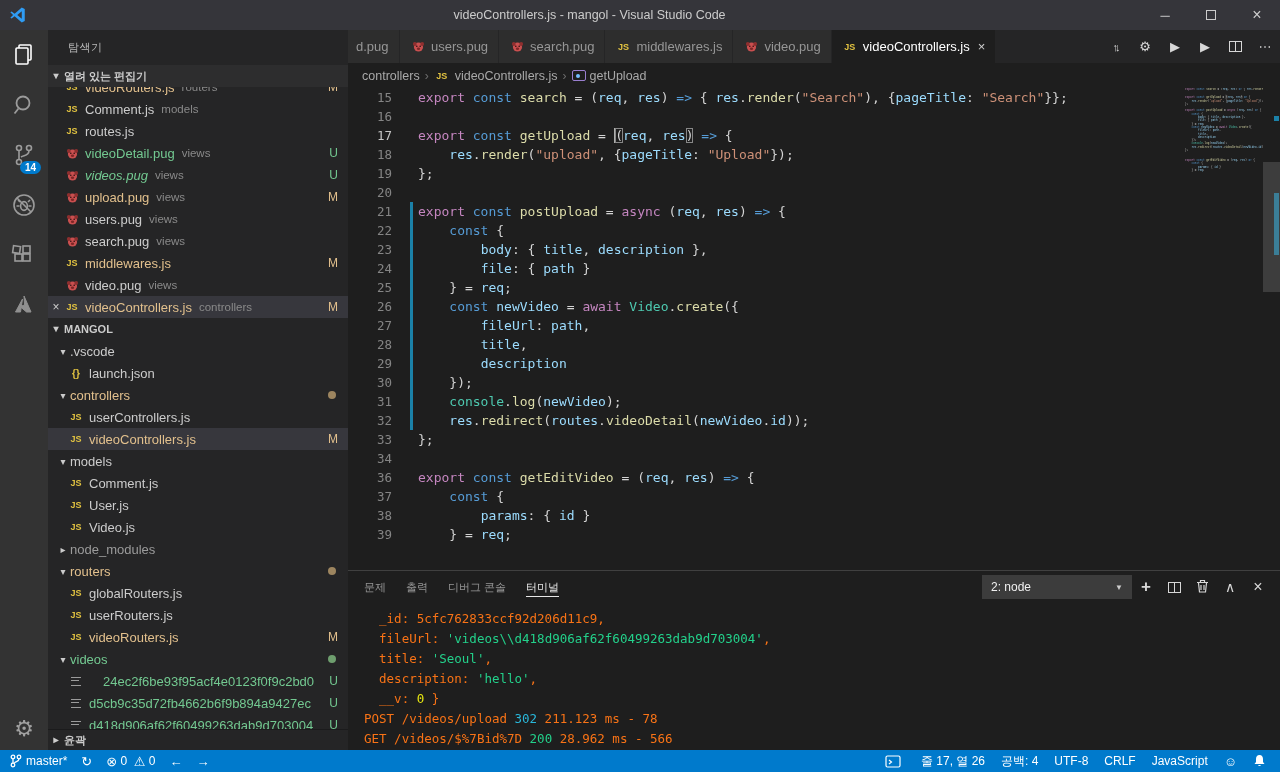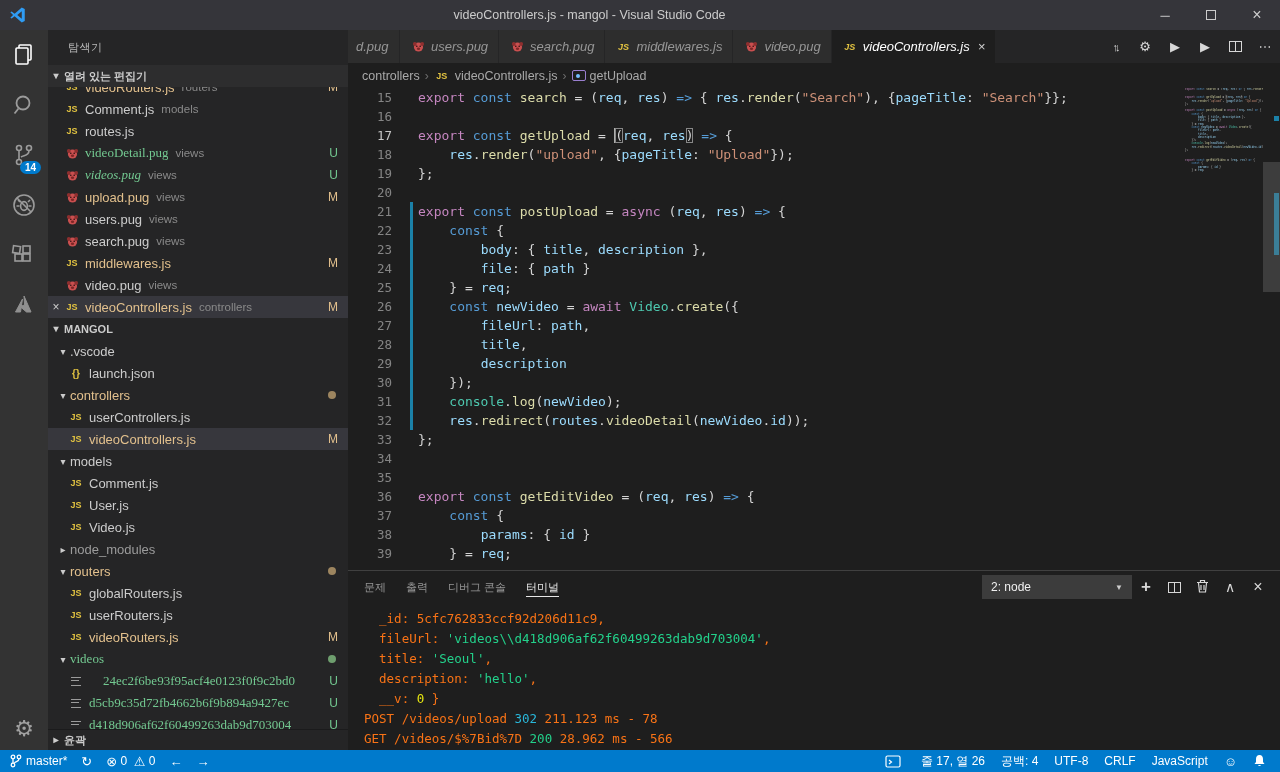--- a/index.html
+++ b/index.html
@@ -36,21 +36,21 @@
   .srow.sel { background:#37373D; }
   .srow .closex { width:16px; text-align:center; color:#CCC; font-size:12px; flex:none; }
   .srow .sp { width:16px; flex:none; }
   .srow .twisty { width:14px; text-align:center; font-size:10px; color:#CCC; flex:none; }
   .fi { width:16px; height:16px; flex:none; margin-right:5px; display:flex; align-items:center; justify-content:center; }
   .fi-js { color:#E2C341; font-weight:bold; font-size:9px; font-family:"Liberation Sans",sans-serif; }
   .fi-json { color:#E2C341; font-weight:bold; font-size:10px; }
   .fi-lines { width:10px; height:9px; border-top:1.5px solid #9b9b9b; border-bottom:1.5px solid #9b9b9b; position:relative; }
   .fi-lines::after { content:""; position:absolute; left:0; right:2px; top:2.2px; border-top:1.5px solid #9b9b9b; }
   .lbl { overflow:hidden; text-overflow:ellipsis; }
-  .lbl.mod { color:#E2C08D; } .lbl.unt { color:#73C991;font-family:Liberation Serif, serif; } .lbl.it { font-style:italic; }
+  .lbl.mod { color:#E2C08D; } .lbl.unt { color:#73C991; } .lbl.it { font-style:italic; }
   .detail { color:#8a8a8a; font-size:11.5px; margin-left:7px; }
   .badge-right { position:absolute; right:10px; font-size:12px; }
   .badge-right.mod { color:#E2C08D; } .badge-right.unt { color:#73C991; }
   .dot { position:absolute; right:12px; width:8px; height:8px; border-radius:50%; }
   #outline-header { position:absolute; bottom:0; left:0; right:0; background:#252526; border-top:1px solid #1b1b1c; height:21px; }
 
   
   #editor-area { flex:1; display:flex; flex-direction:column; background:#1E1E1E; min-width:0; }
   #tabbar { height:33px; background:#252526; display:flex; align-items:stretch; }
   .tab { display:flex; align-items:center; background:#2D2D2D; color:#969696; font-size:13px; padding:0 10px; border-right:1px solid #252526; white-space:nowrap; }
@@ -432,21 +432,21 @@
         </div>
       </div>
     <div id="outline-header" class="section-header">
       <span class="twisty">▸</span>
       <span>윤곽</span>
     </div>
   </div>
 
   <div id="editor-area">
     <div id="tabbar">
-      <div id="tabs-host" style="display:flex;font-style:italic;">
+      <div id="tabs-host" style="display:flex;">
           <div class="tab first">
             <span>d.pug</span>
           </div>
           <div class="tab">
             <span class="fi">
               <svg width="13" height="13" viewBox="0 0 13 13">
                 <circle cx="6.5" cy="7" r="4.6" fill="#c94f4f"></circle>
                 <circle cx="2.8" cy="4" r="1.9" fill="#8f2f2f"></circle>
                 <circle cx="10.2" cy="4" r="1.9" fill="#8f2f2f"></circle>
                 <circle cx="4.8" cy="6.3" r="0.8" fill="#2b0f0f"></circle>
@@ -539,21 +539,20 @@
           <div class="cl"><span class="lnum">25</span><span class="gut"><span class="modbar"></span></span><span class="ctext"><span class="tk-p">    } = </span><span class="tk-v">req</span><span class="tk-p">;</span></span></div>
           <div class="cl"><span class="lnum">26</span><span class="gut"><span class="modbar"></span></span><span class="ctext"><span class="tk-p">    </span><span class="tk-s">const</span><span class="tk-p"> </span><span class="tk-v">newVideo</span><span class="tk-p"> = </span><span class="tk-k">await</span><span class="tk-p"> </span><span class="tk-c">Video</span><span class="tk-p">.</span><span class="tk-f">create</span><span class="tk-p">({</span></span></div>
           <div class="cl"><span class="lnum">27</span><span class="gut"><span class="modbar"></span></span><span class="ctext"><span class="tk-p">        </span><span class="tk-v">fileUrl</span><span class="tk-p">: </span><span class="tk-v">path</span><span class="tk-p">,</span></span></div>
           <div class="cl"><span class="lnum">28</span><span class="gut"><span class="modbar"></span></span><span class="ctext"><span class="tk-p">        </span><span class="tk-v">title</span><span class="tk-p">,</span></span></div>
           <div class="cl"><span class="lnum">29</span><span class="gut"><span class="modbar"></span></span><span class="ctext"><span class="tk-p">        </span><span class="tk-v">description</span></span></div>
           <div class="cl"><span class="lnum">30</span><span class="gut"><span class="modbar"></span></span><span class="ctext"><span class="tk-p">    });</span></span></div>
           <div class="cl"><span class="lnum">31</span><span class="gut"><span class="modbar"></span></span><span class="ctext"><span class="tk-p">    </span><span class="tk-c">console</span><span class="tk-p">.</span><span class="tk-f">log</span><span class="tk-p">(</span><span class="tk-v">newVideo</span><span class="tk-p">);</span></span></div>
           <div class="cl"><span class="lnum">32</span><span class="gut"><span class="modbar"></span></span><span class="ctext"><span class="tk-p">    </span><span class="tk-v">res</span><span class="tk-p">.</span><span class="tk-f">redirect</span><span class="tk-p">(</span><span class="tk-v">routes</span><span class="tk-p">.</span><span class="tk-f">videoDetail</span><span class="tk-p">(</span><span class="tk-v">newVideo</span><span class="tk-p">.</span><span class="tk-v">id</span><span class="tk-p">));</span></span></div>
           <div class="cl"><span class="lnum">33</span><span class="gut"></span><span class="ctext"><span class="tk-p">};</span></span></div>
           <div class="cl"><span class="lnum">34</span><span class="gut"></span><span class="ctext"></span></div>
-          <div class="cl"><span class="lnum">35</span><span class="gut"></span><span class="ctext"></span></div>
           <div class="cl"><span class="lnum">36</span><span class="gut"></span><span class="ctext"><span class="tk-k">export</span><span class="tk-p"> </span><span class="tk-s">const</span><span class="tk-p"> </span><span class="tk-f">getEditVideo</span><span class="tk-p"> = (</span><span class="tk-v">req</span><span class="tk-p">, </span><span class="tk-v">res</span><span class="tk-p">) </span><span class="tk-s">=&gt;</span><span class="tk-p"> {</span></span></div>
           <div class="cl"><span class="lnum">37</span><span class="gut"></span><span class="ctext"><span class="tk-p">    </span><span class="tk-s">const</span><span class="tk-p"> {</span></span></div>
           <div class="cl"><span class="lnum">38</span><span class="gut"></span><span class="ctext"><span class="tk-p">        </span><span class="tk-v">params</span><span class="tk-p">: { </span><span class="tk-v">id</span><span class="tk-p"> }</span></span></div>
           <div class="cl"><span class="lnum">39</span><span class="gut"></span><span class="ctext"><span class="tk-p">    } = </span><span class="tk-v">req</span><span class="tk-p">;</span></span></div>
         </div>
       <div id="minimap">
           <div id="minimap-inner" class="mono"><div><span class="tk-k">export</span><span class="tk-p"> </span><span class="tk-s">const</span><span class="tk-p"> </span><span class="tk-f">search</span><span class="tk-p"> = (</span><span class="tk-v">req</span><span class="tk-p">, </span><span class="tk-v">res</span><span class="tk-p">) </span><span class="tk-s">=&gt;</span><span class="tk-p"> { </span><span class="tk-v">res</span><span class="tk-p">.</span><span class="tk-f">render</span></div><div>&nbsp;</div><div><span class="tk-k">export</span><span class="tk-p"> </span><span class="tk-s">const</span><span class="tk-p"> </span><span class="tk-f">getUpload</span><span class="tk-p"> = </span><span class="caret"></span><span class="tk-p bm">(</span><span class="tk-v">req</span><span class="tk-p">, </span><span class="tk-v">res</span><span class="tk-p bm">)</span><span class="tk-p"> </span><span class="tk-s">=&gt;</span><span class="tk-p"> {</span></div><div><span class="tk-p">    </span><span class="tk-v">res</span><span class="tk-p">.</span><span class="tk-f">render</span><span class="tk-p">(</span><span class="tk-r">"upload"</span><span class="tk-p">, {</span><span class="tk-v">pageTitle</span><span class="tk-p">: </span><span class="tk-r">"Upload"</span><span class="tk-p">});</span></div><div><span class="tk-p">};</span></div><div>&nbsp;</div><div><span class="tk-k">export</span><span class="tk-p"> </span><span class="tk-s">const</span><span class="tk-p"> </span><span class="tk-f">postUpload</span><span class="tk-p"> = </span><span class="tk-k">async</span><span class="tk-p"> (</span><span class="tk-v">req</span><span class="tk-p">, </span><span class="tk-v">res</span><span class="tk-p">) </span><span class="tk-s">=&gt;</span><span class="tk-p"> {</span></div><div><span class="tk-p">    </span><span class="tk-s">const</span><span class="tk-p"> {</span></div><div><span class="tk-p">        </span><span class="tk-v">body</span><span class="tk-p">: { </span><span class="tk-v">title</span><span class="tk-p">, </span><span class="tk-v">description</span><span class="tk-p"> },</span></div><div><span class="tk-p">        </span><span class="tk-v">file</span><span class="tk-p">: { </span><span class="tk-v">path</span><span class="tk-p"> }</span></div><div><span class="tk-p">    } = </span><span class="tk-v">req</span><span class="tk-p">;</span></div><div><span class="tk-p">    </span><span class="tk-s">const</span><span class="tk-p"> </span><span class="tk-v">newVideo</span><span class="tk-p"> = </span><span class="tk-k">await</span><span class="tk-p"> </span><span class="tk-c">Video</span><span class="tk-p">.</span><span class="tk-f">create</span><span class="tk-p">({</span></div><div><span class="tk-p">        </span><span class="tk-v">fileUrl</span><span class="tk-p">: </span><span class="tk-v">path</span><span class="tk-p">,</span></div><div><span class="tk-p">        </span><span class="tk-v">title</span><span class="tk-p">,</span></div><div><span class="tk-p">        </span><span class="tk-v">description</span></div><div><span class="tk-p">    });</span></div><div><span class="tk-p">    </span><span class="tk-c">console</span><span class="tk-p">.</span><span class="tk-f">log</span><span class="tk-p">(</span><span class="tk-v">newVideo</span><span class="tk-p">);</span></div><div><span class="tk-p">    </span><span class="tk-v">res</span><span class="tk-p">.</span><span class="tk-f">redirect</span><span class="tk-p">(</span><span class="tk-v">routes</span><span class="tk-p">.</span><span class="tk-f">videoDetail</span><span class="tk-p">(</span><span class="tk-v">newVideo</span><span class="tk-p">.</span><span class="tk-v">id</span><span class="tk-p">));</span></div><div><span class="tk-p">};</span></div><div>&nbsp;</div><div>&nbsp;</div><div><span class="tk-k">export</span><span class="tk-p"> </span><span class="tk-s">const</span><span class="tk-p"> </span><span class="tk-f">getEditVideo</span><span class="tk-p"> = (</span><span class="tk-v">req</span><span class="tk-p">, </span><span class="tk-v">res</span><span class="tk-p">) </span><span class="tk-s">=&gt;</span><span class="tk-p"> {</span></div><div><span class="tk-p">    </span><span class="tk-s">const</span><span class="tk-p"> {</span></div><div><span class="tk-p">        </span><span class="tk-v">params</span><span class="tk-p">: { </span><span class="tk-v">id</span><span class="tk-p"> }</span></div><div><span class="tk-p">    } = </span><span class="tk-v">req</span><span class="tk-p">;</span></div></div>
         </div>
       <div id="scrollbar">
         <div class="ovr-mark" style="top:28px; height:5px;"></div>

